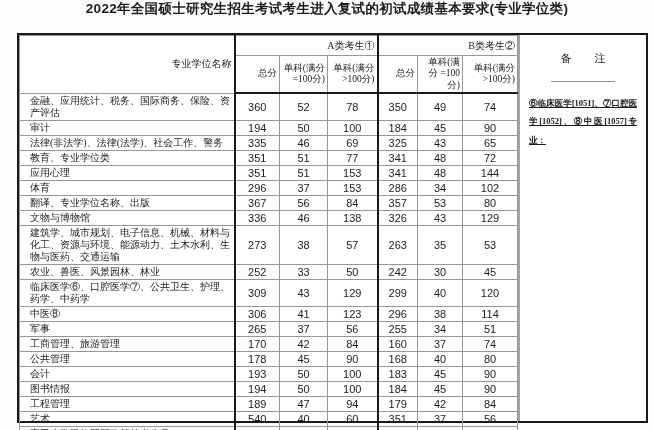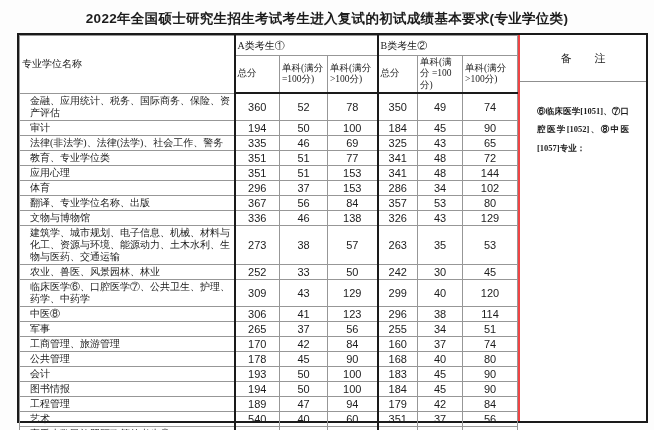--- a/index.html
+++ b/index.html
@@ -2,58 +2,58 @@
 <html><head>
 <meta charset="utf-8">
 <style>
   html,body { margin:0; padding:0; }
   body {
     width:654px; height:430px; position:relative;
     background:#fdfdfd; color:#1c1c1c; overflow:hidden;
     font-family:"Liberation Serif","DejaVu Serif",serif;
   }
   .page-title {
-    text-align:center; padding-top:10px;
+    text-align:center; padding-top:0;
     font-family:"Liberation Sans","DejaVu Sans",sans-serif;
     font-weight:bold; font-size:13.5px; letter-spacing:0.3px;
   }
   .tbl-wrap {
     position:absolute; left:17px; top:33px; width:631px; height:390px;
     border:2px solid #1a1a1a; display:flex; background:#fff; box-sizing:border-box;
   }
   .left-tbl { flex:1; min-width:0; }
   table { width:100%; height:100%; border-collapse:collapse; table-layout:fixed; }
   th,td { border:1px solid #979797; padding:1px 2px; box-sizing:border-box; overflow:hidden; }
-  thead th { font-weight:normal; font-size:10px; text-align:left; }
+  thead th { font-weight:normal; font-size:10px; text-align:right; }
   thead tr.group-row { height:20px; }
   thead tr.sub-row { height:26px; }
   thead tr.sub-row th { font-size:9.5px; line-height:1.2; }
   thead tr.sub-row th { border-bottom:2px solid #1a1a1a; }
   .heavy-l { border-left:2px solid #1a1a1a !important; }
   td.name {
     font-size:10px; text-align:left; padding-left:10px; line-height:1.2;
   }
   td.num {
     font-family:"Liberation Sans","DejaVu Sans",sans-serif;
     font-size:11px; text-align:center;
   }
   .remark-col {
-    width:128px; flex:0 0 128px; border-left:2px solid #ef4444;
-    display:flex; flex-direction:column; box-sizing:border-box;
+    width:128px; flex:0 0 128px; border-left:2px solid #a3a3a3;
+    display:flex; flex-direction:column; box-sizing:border-box;align-items:center;
   }
   .remark-header {
     height:46px; flex:0 0 46px; border-bottom:1px solid #8f8f8f;
     display:flex; align-items:center; justify-content:center;
     font-size:11px; letter-spacing:10px; text-indent:10px;
   }
   .remark-body {
     flex:1; padding:8px 5px 4px 5px; font-size:8.5px; font-weight:bold;
     line-height:2.15; overflow:hidden;
   }
-  .remark-body p { margin:12px; text-align:justify; }
+  .remark-body p { margin:4px; text-align:justify;text-decoration:underline; }
   .remark-body p.indent { text-indent:2em; }
   .remark-body p.last { margin-top:20px; }
 </style>
 </head>
 <body>
 
 <div class="page-title">2022年全国硕士研究生招生考试考生进入复试的初试成绩基本要求(专业学位类)</div>
 
 <div class="tbl-wrap">
   <div class="left-tbl">

